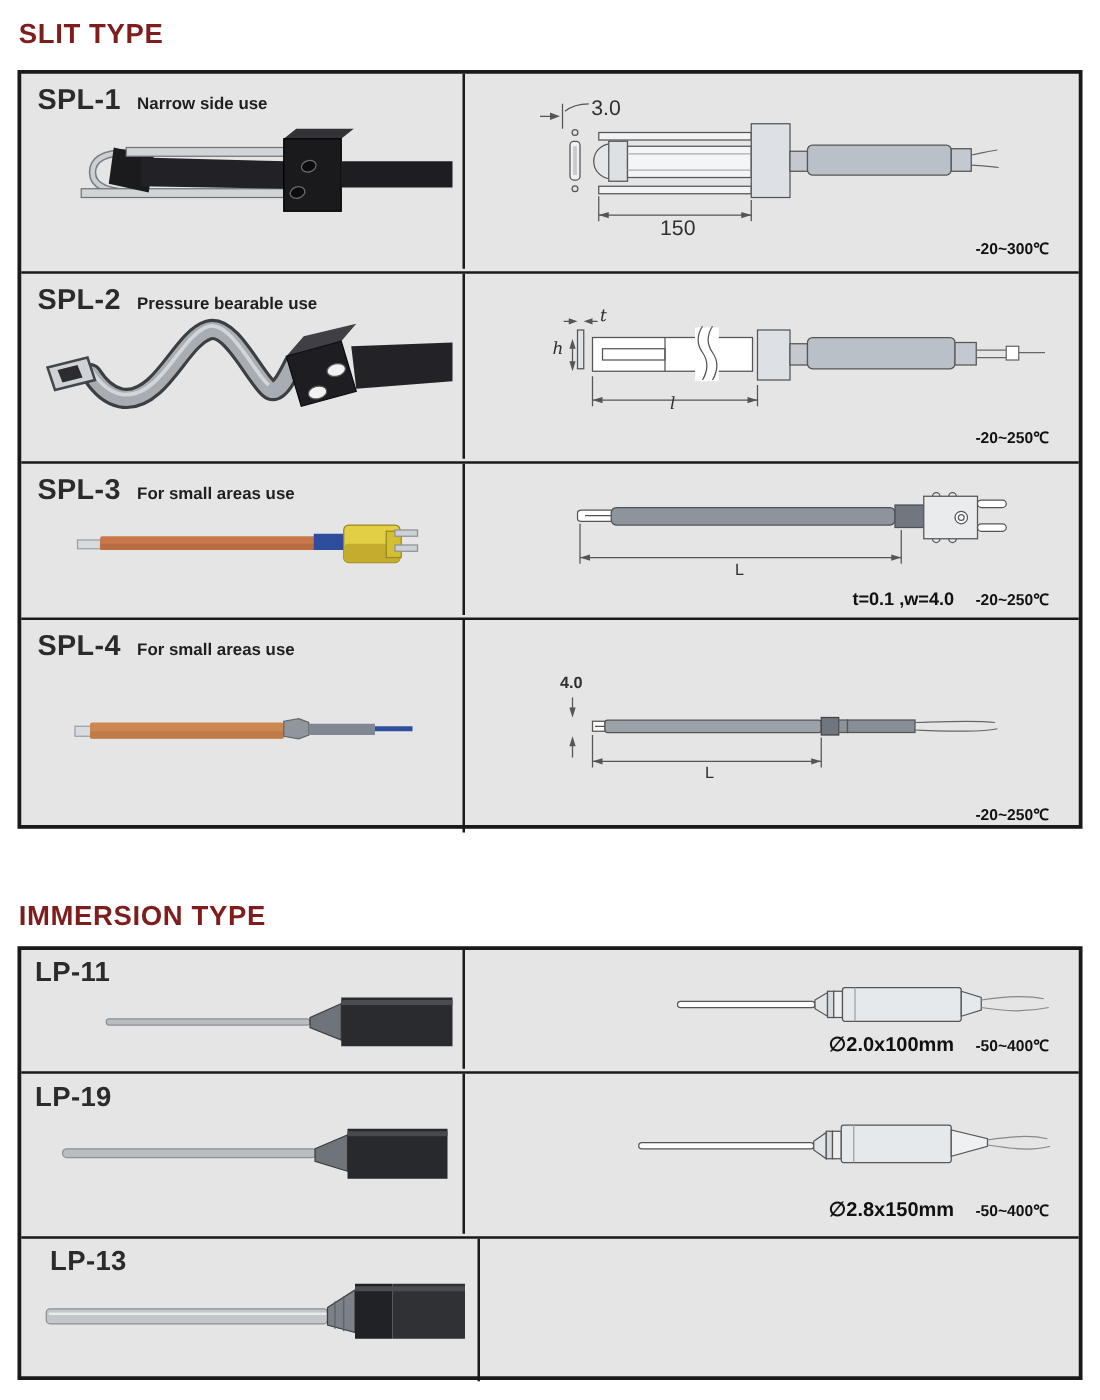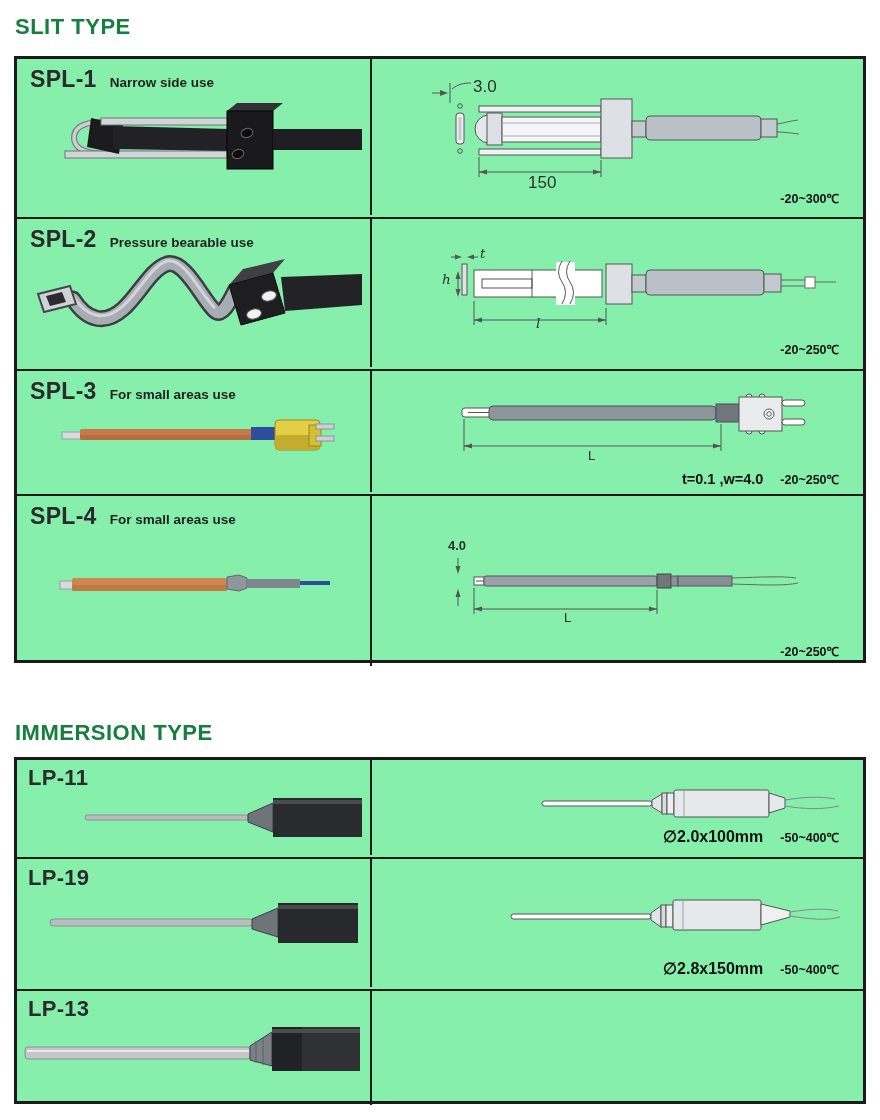--- a/index.html
+++ b/index.html
@@ -1,19 +1,19 @@
 <!DOCTYPE html>
 <html><head>
 <meta charset="utf-8">
 <style>
   html,body{margin:0;padding:0;background:#fff;}
   body{width:880px;height:1120px;font-family:"Liberation Sans",sans-serif;position:relative;}
   .page{position:absolute;left:0;top:0;width:880px;height:1120px;background:#fff;overflow:hidden;}
-  .section-title{position:absolute;color:#15803d;font-size:22px;font-weight:bold;letter-spacing:.5px;}
-  .ptable{position:absolute;left:14px;width:852px;border:3px solid #1a1a1a;box-sizing:border-box;background:#86efac;}
+  .section-title{position:absolute;color:#7f1d1d;font-size:22px;font-weight:bold;letter-spacing:.5px;}
+  .ptable{position:absolute;left:14px;width:852px;border:3px solid #1a1a1a;box-sizing:border-box;background:#e5e5e5;}
   .prow{position:relative;display:flex;border-bottom:2px solid #1a1a1a;}
   .prow.last{border-bottom:none;}
   .cell{position:relative;box-sizing:border-box;overflow:hidden;}
   .cell.left{width:355px;border-right:2px solid #1a1a1a;}
   .cell.right{width:491px;}
   .model-line{position:absolute;top:7px;left:13px;display:flex;align-items:baseline;z-index:3;}
   .model{font-size:23px;font-weight:bold;color:#2b2b2b;letter-spacing:.3px;}
   .use{font-size:13.5px;font-weight:bold;color:#1f1f1f;margin-left:13px;}
   .illus{position:absolute;left:0;top:0;}
   .dim{position:absolute;color:#2f2f2f;font-size:17px;line-height:1;z-index:2;}
@@ -300,21 +300,21 @@
           <path d="M418,53 C438,50 452,49 466,52" fill="none" stroke="#888"></path>
           <path d="M418,57 C438,60 454,62 468,58" fill="none" stroke="#888"></path>
         </svg>
         <div class="spec-line" style="bottom:9px;">
           <span class="spec">∅2.8x150mm</span>
           <span class="temp">-50~400℃</span>
         </div>
       </div>
     </div>
 
-    <div class="prow last" style="height:114px;">
+    <div class="prow last" style="height:114px;padding-left:12px;">
       <div class="cell left" style="height:114px;">
         <div class="model-line" style="top:5px;left:11px;">
           <span class="model" style="font-size:22px;">LP-13</span>
         </div>
         <svg class="illus" width="353" height="114" viewBox="0 0 353 114">
           <rect x="8" y="56" width="225" height="12" rx="3" fill="#c3c7cb" stroke="#8b9095"></rect>
           <line x1="10" y1="60" x2="232" y2="60" stroke="#e8eaec" stroke-width="2"></line>
           <polygon points="233,55 255,41 255,75 233,69" fill="#7b8187" stroke="#3c3f43"></polygon>
           <line x1="239" y1="50" x2="239" y2="72" stroke="#5c6166"></line>
           <line x1="246" y1="46" x2="246" y2="74" stroke="#5c6166"></line>

